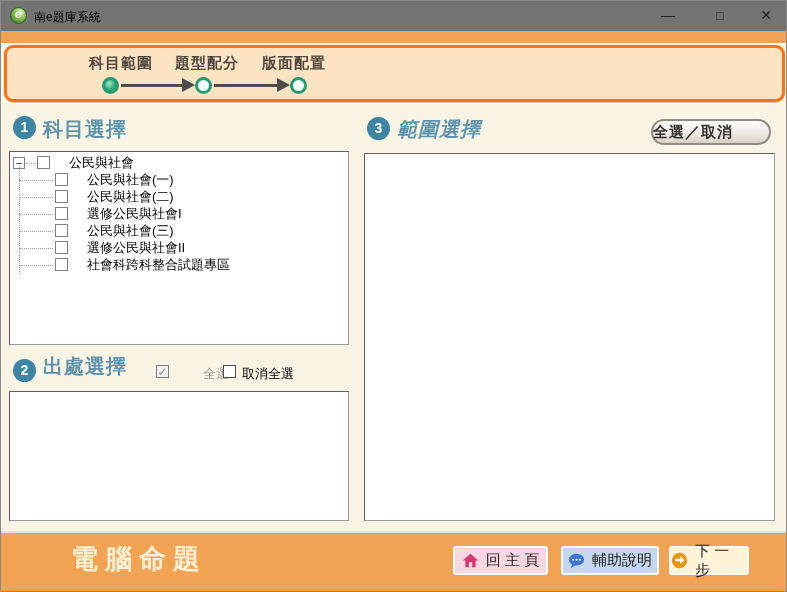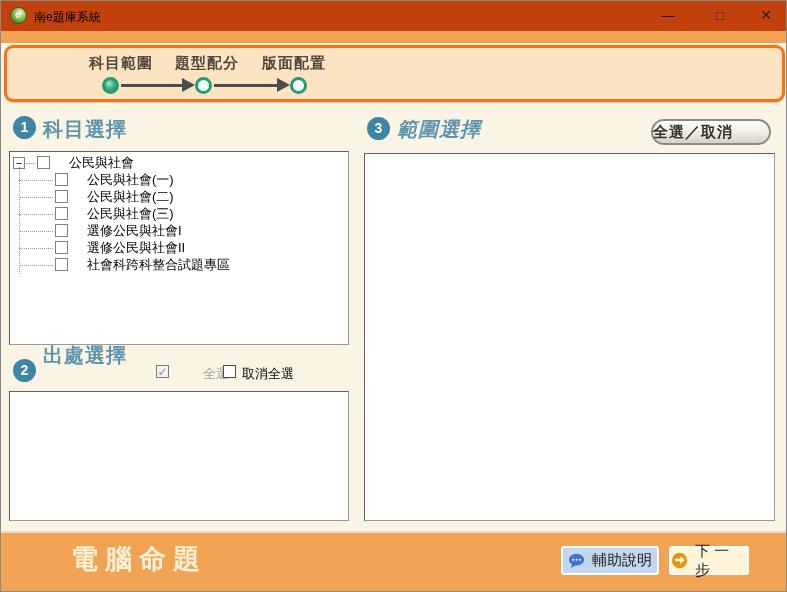--- a/index.html
+++ b/index.html
@@ -2,21 +2,21 @@
 <html><head>
 <meta charset="utf-8">
 <style>
   * { margin:0; padding:0; box-sizing:border-box; }
   html,body { width:787px; height:592px; overflow:hidden; background:#e9e5db;
               font-family:"Liberation Sans","DejaVu Sans",sans-serif; }
   .window { position:absolute; left:0; top:0; width:787px; height:592px;
             background:#faf4e4; border:1px solid #8a8a8a; }
 
   
-  .titlebar { position:absolute; left:0; top:0; width:100%; height:30px; background:#c2410c; }
+  .titlebar { position:absolute; left:0; top:0; width:100%; height:30px; background:#737373; }
   .app-icon { position:absolute; left:9px; top:6px; width:17px; height:17px; border-radius:50%;
               background:radial-gradient(circle at 62% 32%, #eef8e4 0%, #9cca62 35%, #4e8f33 75%, #2f6b20 100%);
               border:1px solid #2f5e1d; }
   .app-icon::after { content:"e"; position:absolute; left:4px; top:0px; color:#eaf5df; font-size:11px; font-weight:bold; }
   .title-text { position:absolute; left:33px; top:8px; font-size:12px; color:#000; }
   .winbtn { position:absolute; top:0; width:34px; height:29px; text-align:center; line-height:29px;
             font-size:14px; color:#222; cursor:default; }
   .winbtn.min { left:650px; } .winbtn.max { left:702px; font-size:13px; } .winbtn.close { left:748px; }
 
   
@@ -33,21 +33,21 @@
   .al1 { left:114px; width:62px; } .al2 { left:207px; width:64px; }
   .arrow-head { position:absolute; top:30px; width:0; height:0;
                 border-left:13px solid #4c4c4c; border-top:7px solid transparent; border-bottom:7px solid transparent; }
   .ah1 { left:175px; } .ah2 { left:270px; }
 
   
   .sec-num { position:absolute; width:23px; height:23px; border-radius:50%; background:#3d84a5;
              color:#fff; font-size:14px; font-weight:bold; text-align:center; line-height:23px; }
   .sec-title { position:absolute; font-size:20px; font-weight:bold; color:#5e94ae; letter-spacing:1px; }
   .n1 { left:12px; top:115px; }  .t1 { left:42px; top:115px; }
-  .n2 { left:12px; top:358px; }  .t2 { left:42px; top:341px; }
+  .n2 { left:12px; top:358px; }  .t2 { left:42px; top:352px; }
   .n3 { left:366px; top:116px; } .t3 { left:396px; top:115px;font-style:italic; }
 
   
   .listbox { position:absolute; background:#fff; border:1px solid #5f5f5f;
              border-right-color:#9a9a9a; border-bottom-color:#9a9a9a; }
   .box1 { left:8px;  top:150px; width:340px; height:194px; }
   .box2 { left:8px;  top:390px; width:340px; height:130px; }
   .box3 { left:363px; top:152px; width:411px; height:368px; }
 
   
@@ -134,25 +134,25 @@
       <div class="tree-row child">
         <span class="cb"></span>
         <span class="tree-label">公民與社會(一)</span>
       </div>
       <div class="tree-row child">
         <span class="cb"></span>
         <span class="tree-label">公民與社會(二)</span>
       </div>
       <div class="tree-row child">
         <span class="cb"></span>
+        <span class="tree-label">選修公民與社會I</span>
+      </div>
+      <div class="tree-row child">
+        <span class="cb"></span>
         <span class="tree-label">公民與社會(三)</span>
-      </div>
-      <div class="tree-row child">
-        <span class="cb"></span>
-        <span class="tree-label">選修公民與社會I</span>
       </div>
       <div class="tree-row child">
         <span class="cb"></span>
         <span class="tree-label">選修公民與社會II</span>
       </div>
       <div class="tree-row child">
         <span class="cb"></span>
         <span class="tree-label">社會科跨科整合試題專區</span>
       </div>
     </div>
@@ -169,20 +169,26 @@
 
   <span class="sec-num n3">3</span>
   <span class="sec-title t3">範圍選擇</span>
   <div class="pill-btn">全選／取消</div>
 
   <div class="listbox box3"></div>
 
   <div class="footer">
     <span class="footer-title">電腦命題</span>
 
+    <div class="fbtn fbtn-home">
+      <svg class="ficon" viewBox="0 0 20 20">
+        <path d="M10 2 L19 10 L16 10 L16 18 L12 18 L12 12 L8 12 L8 18 L4 18 L4 10 L1 10 Z" fill="#d6366f"></path>
+      </svg>
+      <span>回 主 頁</span>
+    </div>
 
     <div class="fbtn fbtn-help">
       <svg class="ficon" viewBox="0 0 20 20">
         <ellipse cx="10" cy="9" rx="9" ry="7" fill="#3f74d6"></ellipse>
         <path d="M5 14 L3 19 L10 15 Z" fill="#3f74d6"></path>
         <circle cx="6" cy="9" r="1.2" fill="#fff"></circle>
         <circle cx="10" cy="9" r="1.2" fill="#fff"></circle>
         <circle cx="14" cy="9" r="1.2" fill="#fff"></circle>
       </svg>
       <span>輔助說明</span>

